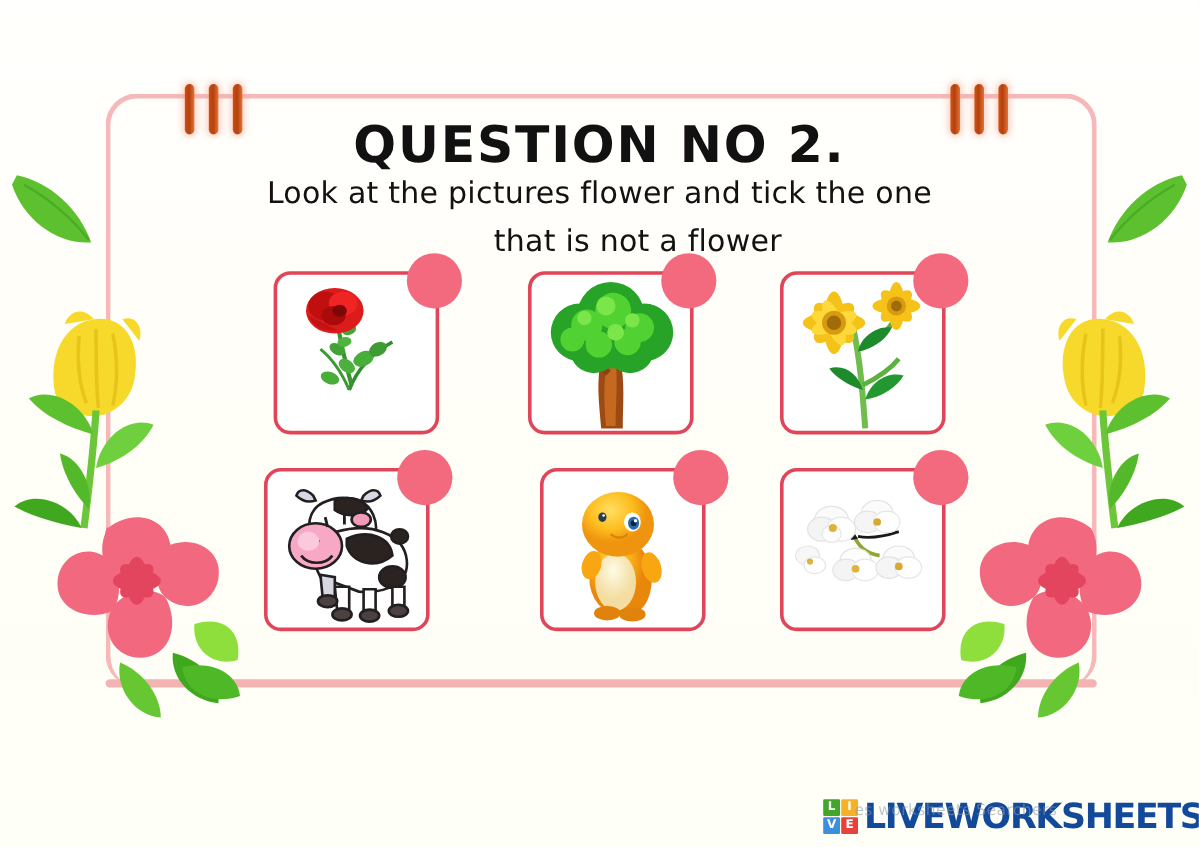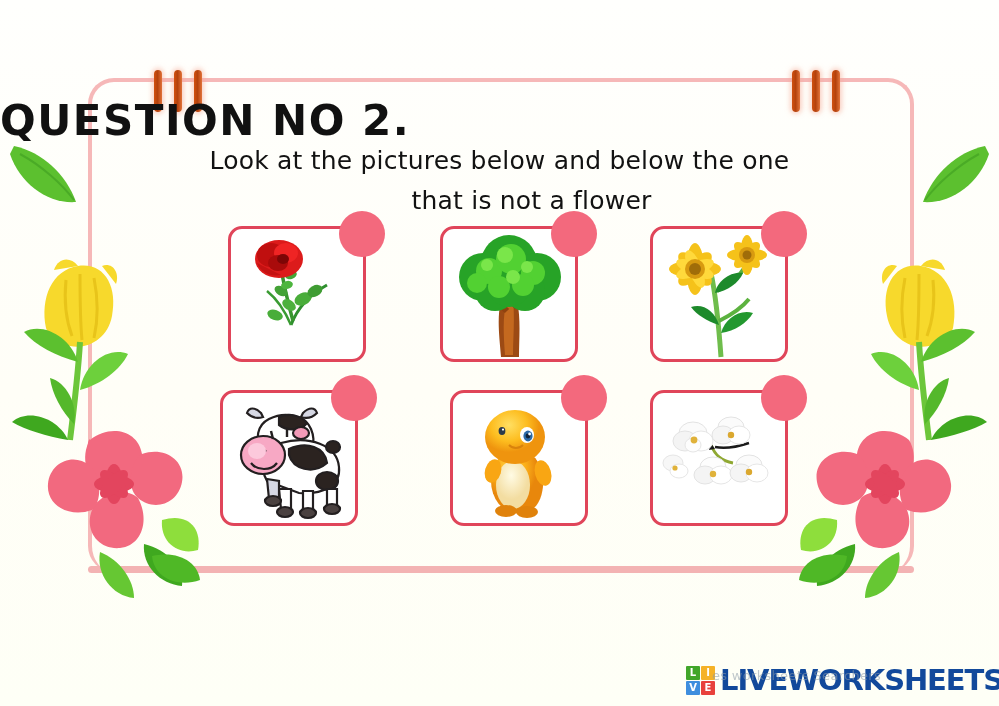--- a/index.html
+++ b/index.html
@@ -43,20 +43,21 @@
     background: linear-gradient(90deg,#d1500f 0%,#b4410c 45%,#e2733a 100%);
     box-shadow: 0 0 5px 2px rgba(244,170,150,0.55);
   }
   .clip-bar.b1 { left: 2px; }
   .clip-bar.b2 { left: 22px; }
   .clip-bar.b3 { left: 42px; }
 
   
   .title {
     position: absolute; left: 0; top: 96px; width: 999px;
+    text-align: center;
     font-size: 42px; font-weight: 700; letter-spacing: 1.5px;
     color: #111; font-family: "DejaVu Sans", sans-serif;
   }
   .subtitle {
     position: absolute; left: 0; width: 999px;
     text-align: center;
     font-size: 25px; color: #121212; letter-spacing: .2px;
     font-family: "DejaVu Sans", sans-serif;
   }
   .subtitle.l1 { top: 146px; }
@@ -147,21 +148,21 @@
     <div class="clip-bar b2"></div>
     <div class="clip-bar b3"></div>
   </div>
   <div class="clip-group right">
     <div class="clip-bar b1"></div>
     <div class="clip-bar b2"></div>
     <div class="clip-bar b3"></div>
   </div>
 
   <div class="title">QUESTION NO 2.</div>
-  <div class="subtitle l1">Look at the pictures below and below the one</div>
+  <div class="subtitle l1">Look at the pictures flower and tick the one</div>
   <div class="subtitle l2">that is not a flower</div>
 
   <div class="card c1">
     <div class="art">
       <svg width="132" height="130" viewBox="0 0 132 130">
         <path d="M60 96 C66 80 78 66 96 56" stroke="#2f8f2f" stroke-width="3" fill="none"></path>
         <path d="M60 96 C54 82 46 70 36 62" stroke="#3a9b33" stroke-width="2.5" fill="none"></path>
         <path d="M62 92 C56 70 52 52 50 38" stroke="#39962f" stroke-width="3.5" fill="none"></path>
         <ellipse cx="72" cy="70" rx="9" ry="6" fill="#49ad3a" transform="rotate(-25 72 70)"></ellipse>
         <ellipse cx="84" cy="62" rx="8" ry="5.5" fill="#3f9c33" transform="rotate(-28 84 62)"></ellipse>

